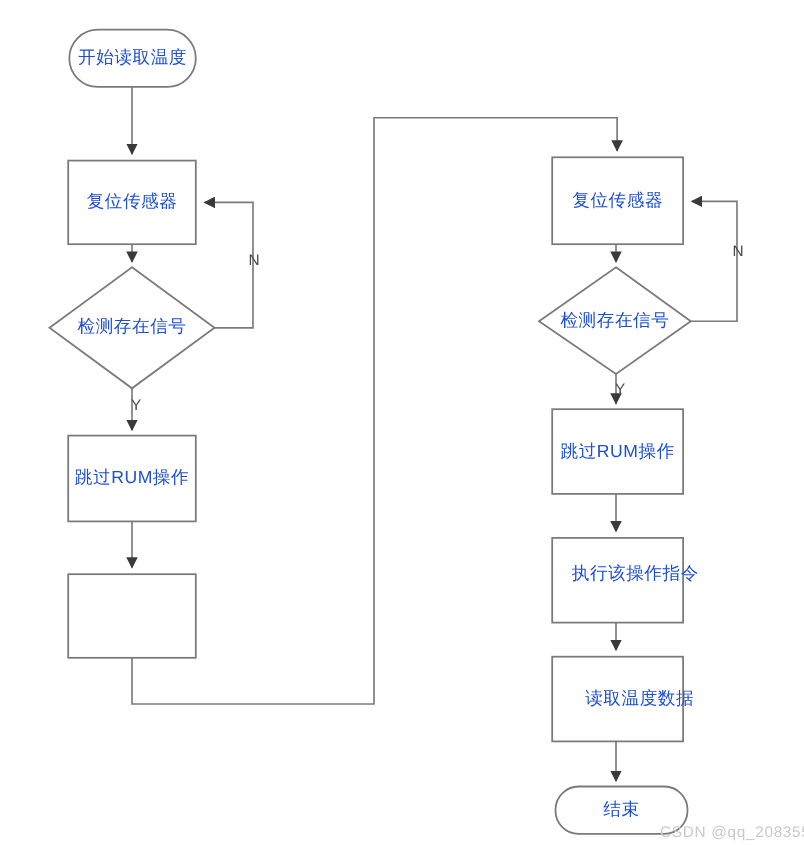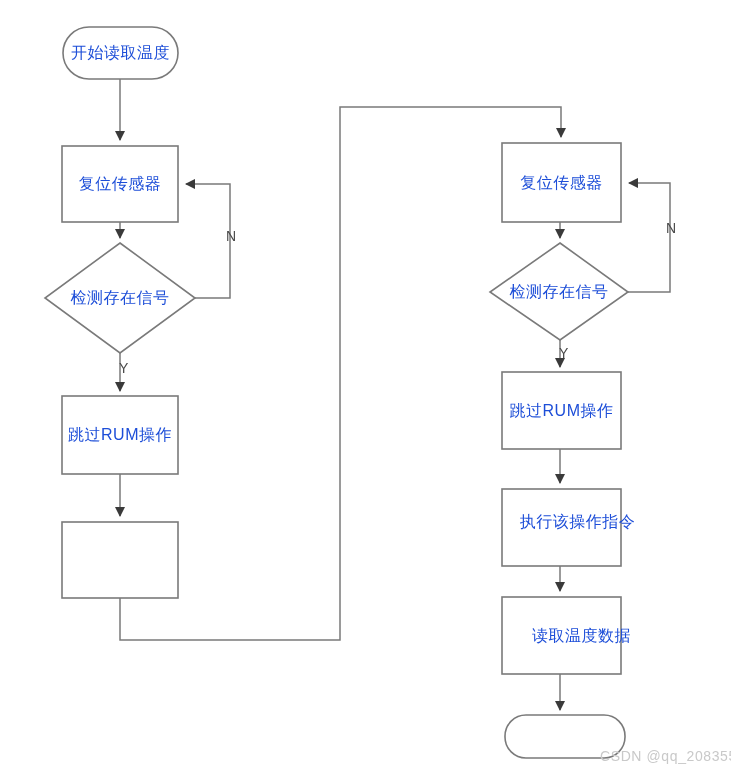--- a/index.html
+++ b/index.html
@@ -110,20 +110,21 @@
   <div class="node-label" style="left:502px; top:143px; width:119px; height:79px;">复位传感器</div>
 
   <div class="node-label" style="left:490px; top:272px; width:138px; height:40px;">检测存在信号</div>
 
   <div class="node-label" style="left:502px; top:372px; width:119px; height:77px;">跳过RUM操作</div>
 
   <div class="node-label" style="left:502px; top:489px; width:119px; height:65px;padding-left:16px;">执行该操作指令</div>
 
   <div class="node-label" style="left:502px; top:597px; width:119px; height:77px;margin-left:20px;">读取温度数据</div>
 
+  <div class="node-label" style="left:505px; top:715px; width:120px; height:43px;">结束</div>
 
   <div class="edge-label" style="left:226px; top:229px;">N</div>
 
   <div class="edge-label" style="left:119px; top:361px;">Y</div>
 
   <div class="edge-label" style="left:666px; top:221px;">N</div>
 
   <div class="edge-label" style="left:559px; top:346px;">Y</div>
 
   <div class="watermark" style="left:600px; top:748px;">CSDN @qq_2083558048</div>

